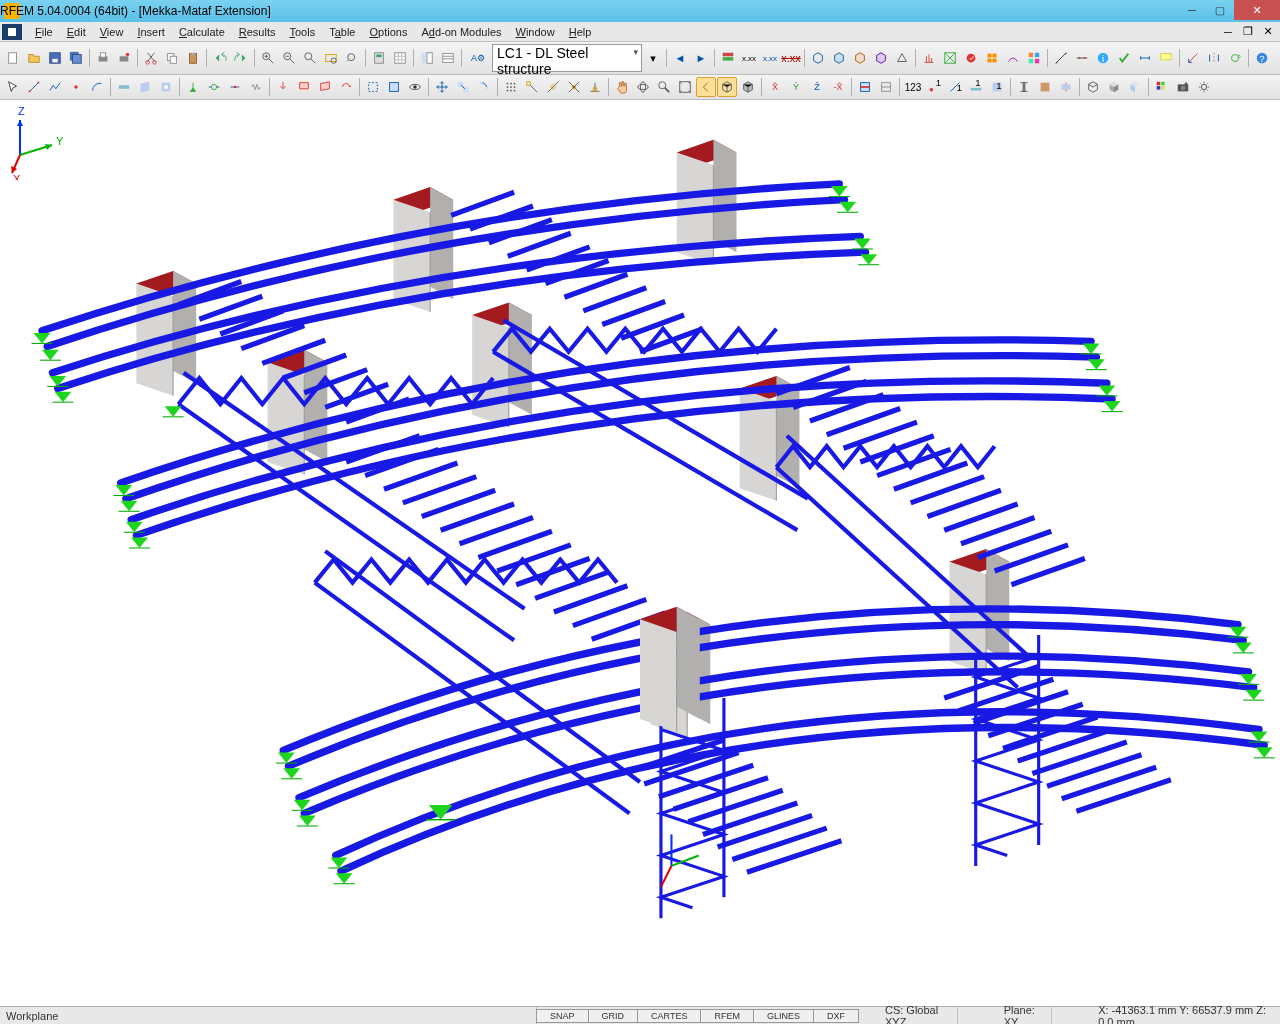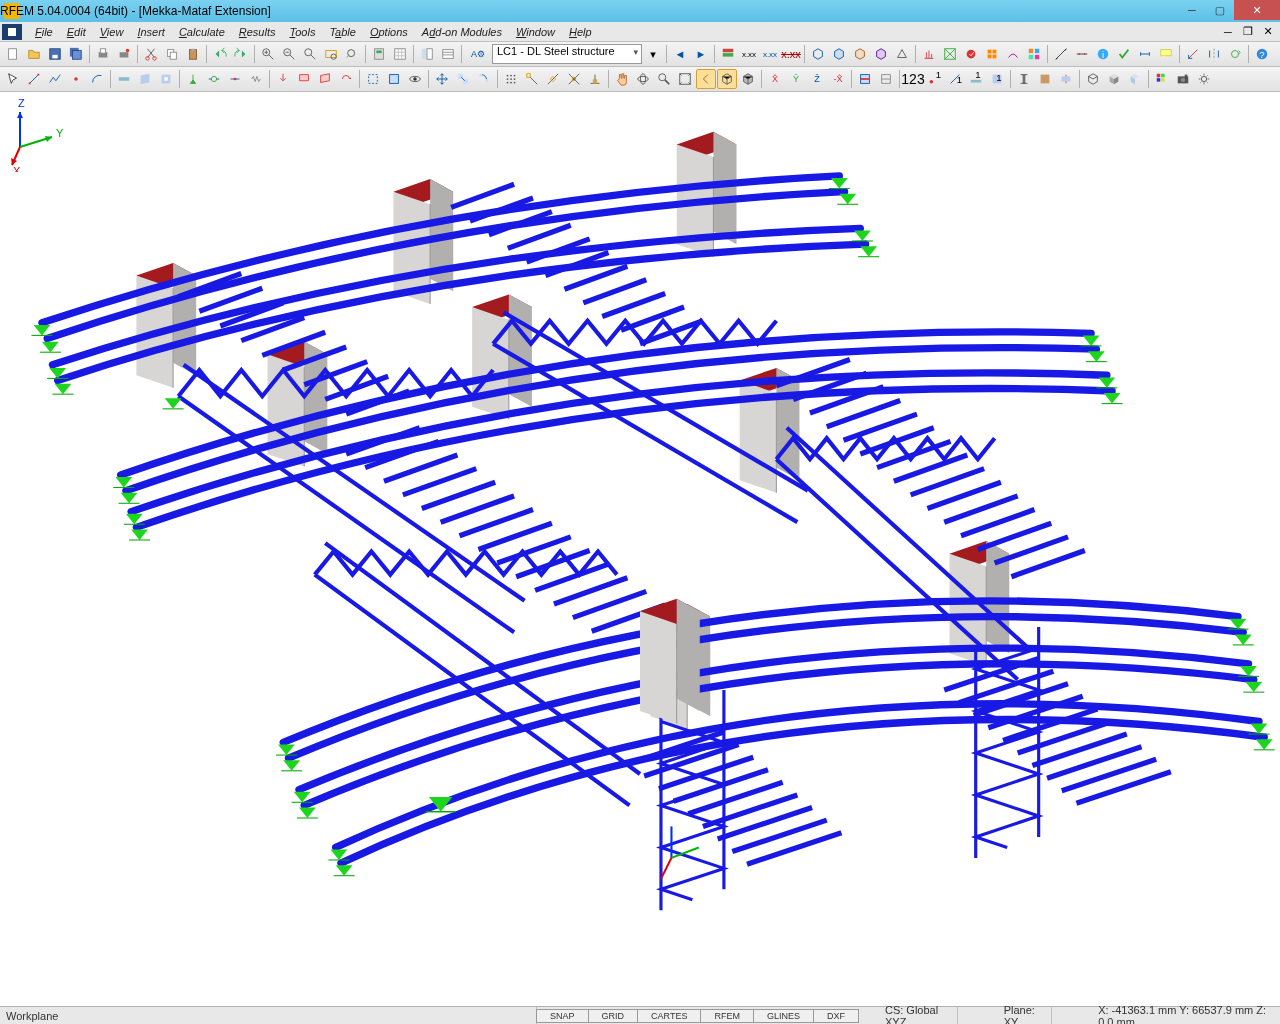--- a/index.html
+++ b/index.html
@@ -6,27 +6,27 @@
 body { background:#fff; width:1280px; height:1024px; overflow:hidden; display:flex; flex-direction:column; }
 .titlebar { background:linear-gradient(#7ad1f0,#5bc0e8); height:22px; display:flex; align-items:center; position:relative; }
 .titlebar .app-icon { width:16px; height:16px; margin:0 4px; background:#f7b500; border-radius:2px; }
 .titlebar .title { position:absolute; left:0; right:6px; text-align:left; color:#000; font-size:12px; }
 .win-btns { position:absolute; right:0; top:0; display:flex; }
 .win-btn { width:28px; height:20px; display:flex; align-items:center; justify-content:center; color:#333; }
 .win-btn.close { width:46px; background:#c75050; color:#fff; }
 .menubar { background:#e8e8e8; border-bottom:1px solid #c0c0c0; height:20px; display:flex; align-items:center; padding:0 2px; }
 .menubar .logo { width:20px; height:16px; background:#1a3d6d; margin-right:6px; display:flex; align-items:center; justify-content:center; }
 .menubar .logo::after { content:""; width:8px; height:8px; background:#fff; }
-.menu-item { padding:2px 7px; color:#222; cursor:default;font-style:italic; }
+.menu-item { padding:2px 7px; color:#222; cursor:default; }
 .menu-item u { text-decoration:underline; }
 .toolbar { background:linear-gradient(#f4f4f4,#e2e2e2); border-bottom:1px solid #bcbcbc; padding:2px 3px; display:flex; align-items:center; flex-wrap:nowrap; gap:1px; }
 .tbtn { width:20px; height:20px; border:1px solid transparent; display:flex; align-items:center; justify-content:center; cursor:default; border-radius:2px; }
 .tbtn svg { width:14px; height:14px; }
 .sep { width:1px; height:18px; background:#b0b0b0; margin:0 2px; }
-.loadcase { height:20px; width:150px; border:1px solid #999; background:#fff; padding:0 18px 0 4px; font-size:11px; position:relative; }
+.loadcase { height:28px; width:150px; border:1px solid #999; background:#fff; padding:0 18px 0 4px; font-size:14px; position:relative; }
 .loadcase::after { content:"▾"; position:absolute; right:3px; top:2px; font-size:9px; color:#555; }
 .viewport { flex:1; background:#fff; position:relative; overflow:hidden; }
 .viewport svg { position:absolute; inset:0; }
 .axis-gizmo { position:absolute; left:30px; bottom:40px; width:80px; height:80px; }
 .statusbar { height:18px; background:#e8e8e8; border-top:1px solid #b0b0b0; display:flex; align-items:center; font-size:10px; color:#333; }
 .statusbar .cell { padding:0 6px; border-right:1px solid #c0c0c0; height:100%; display:flex; align-items:center; }
 .status-toggles { display:flex; margin-left:auto; margin-right:0; }
 .status-toggle { border:1px solid #999; background:#f0f0f0; padding:1px 13px; font-size:9px; margin-left:-1px; }
 .status-right { display:flex; margin-left:20px;gap:40px; }
 </style>
@@ -555,21 +555,21 @@
         <path d="M3 8h10" stroke="#d33" stroke-width="2"></path>
       </svg>
     </div>
   <div class="tbtn">
       <svg viewBox="0 0 16 16">
         <path d="M3 3h10v10H3z" fill="none" stroke="#888"></path>
         <path d="M3 8h10" stroke="#888"></path>
       </svg>
     </div>
   <div class="sep"></div>
-  <div class="tbtn" style="font-size:14px">123</div>
+  <div class="tbtn" style="font-size:10px">123</div>
   <div class="tbtn">
       <svg viewBox="0 0 16 16">
         <circle cx="5" cy="11" r="2" fill="#d33"></circle>
         <text x="10" y="7" font-size="8">1</text>
       </svg>
     </div>
   <div class="tbtn">
       <svg viewBox="0 0 16 16">
         <path d="M3 13L13 3" stroke="#05a"></path>
         <text x="10" y="13" font-size="8">1</text>

